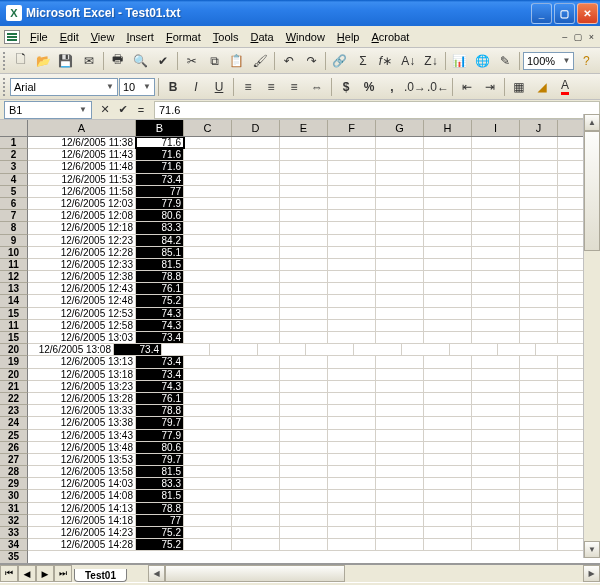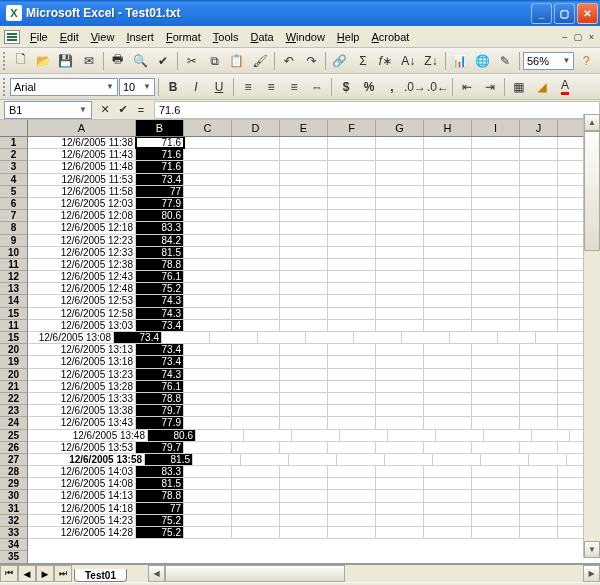--- a/index.html
+++ b/index.html
@@ -126,21 +126,21 @@
   <div class="tbtn">Σ</div>
   <div class="tbtn"><i>f</i>∗</div>
   <div class="tbtn">A↓</div>
   <div class="tbtn">Z↓</div>
   <div class="sep"></div>
   <div class="tbtn">📊</div>
   <div class="tbtn">🌐</div>
   <div class="tbtn">✎</div>
   <div class="sep"></div>
   <div class="zoom">
-      <span>56%</span>
+      <span>100%</span>
       <span class="dd">▼</span>
     </div>
   <div class="tbtn" style="color:#c08000">?</div>
 </div>
 
 <div class="toolbar">
   <div class="grip"></div>
   <div class="fontsel">
       <span>Arial</span>
       <span class="dd">▼</span>
@@ -359,20 +359,32 @@
           <div class="cell" style="width: 48px;"></div>
           <div class="cell" style="width: 48px;"></div>
           <div class="cell" style="width: 48px;"></div>
           <div class="cell" style="width: 48px;"></div>
           <div class="cell" style="width: 48px;"></div>
           <div class="cell" style="width: 48px;"></div>
           <div class="cell" style="width: 48px;"></div>
           <div class="cell" style="width: 38px;"></div>
         </div>
         <div class="row">
+          <div class="cell" style="width: 108px;">12/6/2005 12:28</div>
+          <div class="cell selected" style="width: 48px;">85.1</div>
+          <div class="cell" style="width: 48px;"></div>
+          <div class="cell" style="width: 48px;"></div>
+          <div class="cell" style="width: 48px;"></div>
+          <div class="cell" style="width: 48px;"></div>
+          <div class="cell" style="width: 48px;"></div>
+          <div class="cell" style="width: 48px;"></div>
+          <div class="cell" style="width: 48px;"></div>
+          <div class="cell" style="width: 38px;"></div>
+        </div>
+        <div class="row">
           <div class="cell" style="width: 108px;">12/6/2005 12:33</div>
           <div class="cell selected" style="width: 48px;">81.5</div>
           <div class="cell" style="width: 48px;"></div>
           <div class="cell" style="width: 48px;"></div>
           <div class="cell" style="width: 48px;"></div>
           <div class="cell" style="width: 48px;"></div>
           <div class="cell" style="width: 48px;"></div>
           <div class="cell" style="width: 48px;"></div>
           <div class="cell" style="width: 48px;"></div>
           <div class="cell" style="width: 38px;"></div>
@@ -539,21 +551,21 @@
           <div class="cell" style="width: 48px;"></div>
           <div class="cell" style="width: 48px;"></div>
           <div class="cell" style="width: 48px;"></div>
           <div class="cell" style="width: 48px;"></div>
           <div class="cell" style="width: 48px;"></div>
           <div class="cell" style="width: 48px;"></div>
           <div class="cell" style="width: 48px;"></div>
           <div class="cell" style="width: 38px;"></div>
         </div>
         <div class="row">
-          <div class="cell" style="width: 108px; margin-left: 12px;">12/6/2005 13:48</div>
+          <div class="cell" style="width: 108px;">12/6/2005 13:48</div>
           <div class="cell selected" style="width: 48px;">80.6</div>
           <div class="cell" style="width: 48px;"></div>
           <div class="cell" style="width: 48px;"></div>
           <div class="cell" style="width: 48px;"></div>
           <div class="cell" style="width: 48px;"></div>
           <div class="cell" style="width: 48px;"></div>
           <div class="cell" style="width: 48px;"></div>
           <div class="cell" style="width: 48px;"></div>
           <div class="cell" style="width: 38px;"></div>
         </div>
@@ -563,21 +575,21 @@
           <div class="cell" style="width: 48px;"></div>
           <div class="cell" style="width: 48px;"></div>
           <div class="cell" style="width: 48px;"></div>
           <div class="cell" style="width: 48px;"></div>
           <div class="cell" style="width: 48px;"></div>
           <div class="cell" style="width: 48px;"></div>
           <div class="cell" style="width: 48px;"></div>
           <div class="cell" style="width: 38px;"></div>
         </div>
         <div class="row">
-          <div class="cell" style="width: 117px; font-weight: bold;">12/6/2005 13:58</div>
+          <div class="cell" style="width: 108px;">12/6/2005 13:58</div>
           <div class="cell selected" style="width: 48px;">81.5</div>
           <div class="cell" style="width: 48px;"></div>
           <div class="cell" style="width: 48px;"></div>
           <div class="cell" style="width: 48px;"></div>
           <div class="cell" style="width: 48px;"></div>
           <div class="cell" style="width: 48px;"></div>
           <div class="cell" style="width: 48px;"></div>
           <div class="cell" style="width: 48px;"></div>
           <div class="cell" style="width: 38px;"></div>
         </div>

